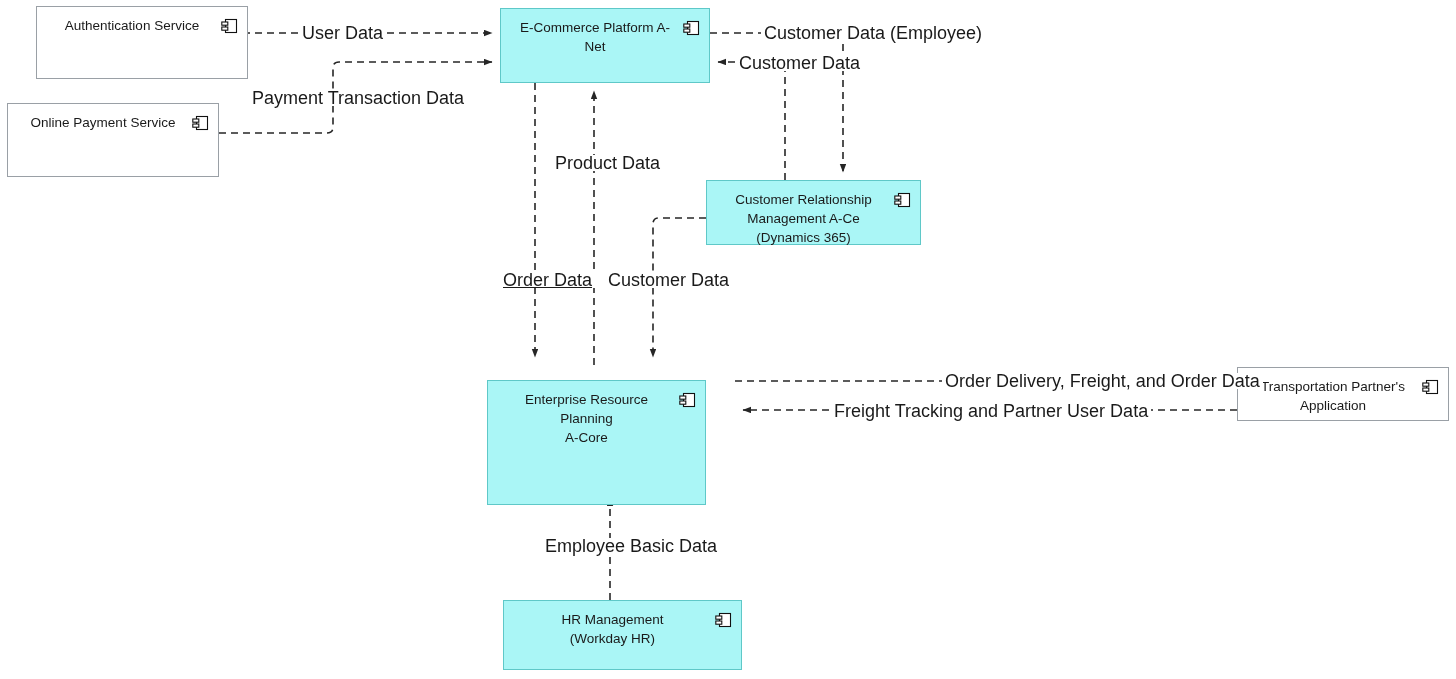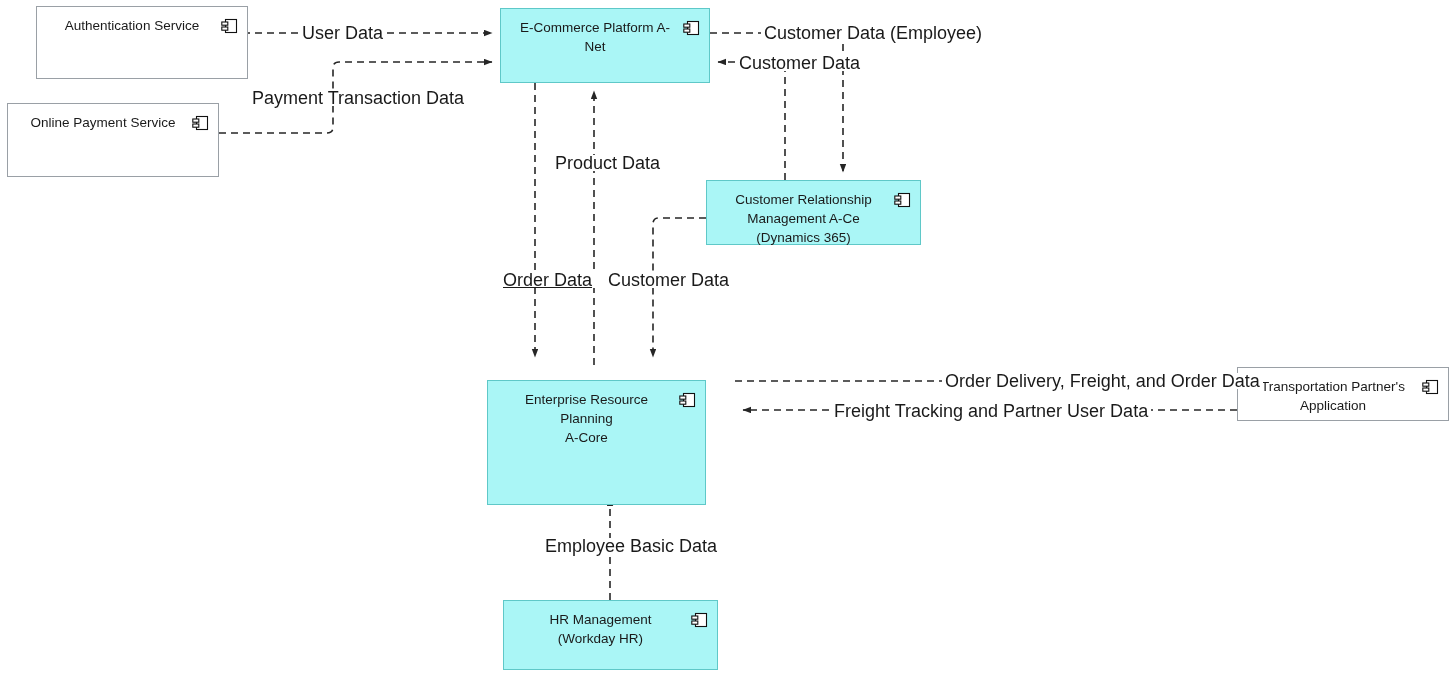--- a/index.html
+++ b/index.html
@@ -137,21 +137,21 @@
       </div>
       <div class="component" style="left: 1237px; top: 355px; width: 212px; height: 54px; margin-top: 12px;">
         <div class="comp-title">Transportation Partner's
 Application</div>
         <div class="comp-icon"><svg viewBox="0 0 17 16" width="17" height="16">
             <rect x="4.5" y="1.5" width="11" height="13" fill="#ffffff" stroke="#111111" stroke-width="1.1"></rect>
             <rect x="0.8" y="4" width="6" height="3.2" fill="#ffffff" stroke="#111111" stroke-width="1.1"></rect>
             <rect x="0.8" y="9" width="6" height="3.2" fill="#ffffff" stroke="#111111" stroke-width="1.1"></rect>
           </svg></div>
       </div>
-      <div class="component filled" style="left: 503px; top: 600px; width: 215px; height: 70px;">
+      <div class="component filled" style="left: 503px; top: 600px; width: 239px; height: 70px;">
         <div class="comp-title">HR Management
 (Workday HR)</div>
         <div class="comp-icon"><svg viewBox="0 0 17 16" width="17" height="16">
             <rect x="4.5" y="1.5" width="11" height="13" fill="#ffffff" stroke="#111111" stroke-width="1.1"></rect>
             <rect x="0.8" y="4" width="6" height="3.2" fill="#ffffff" stroke="#111111" stroke-width="1.1"></rect>
             <rect x="0.8" y="9" width="6" height="3.2" fill="#ffffff" stroke="#111111" stroke-width="1.1"></rect>
           </svg></div>
       </div>
     </div>
   <div id="label-layer">

